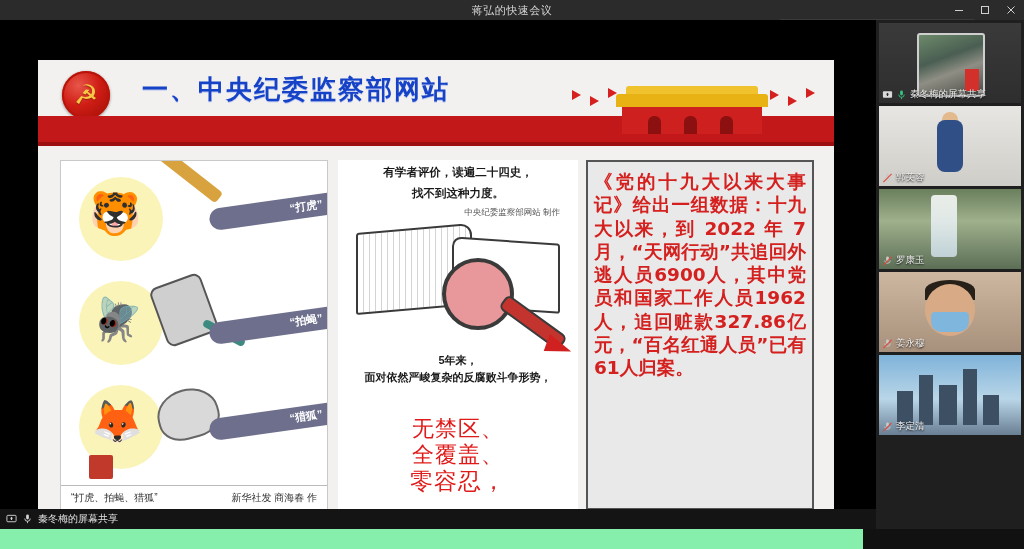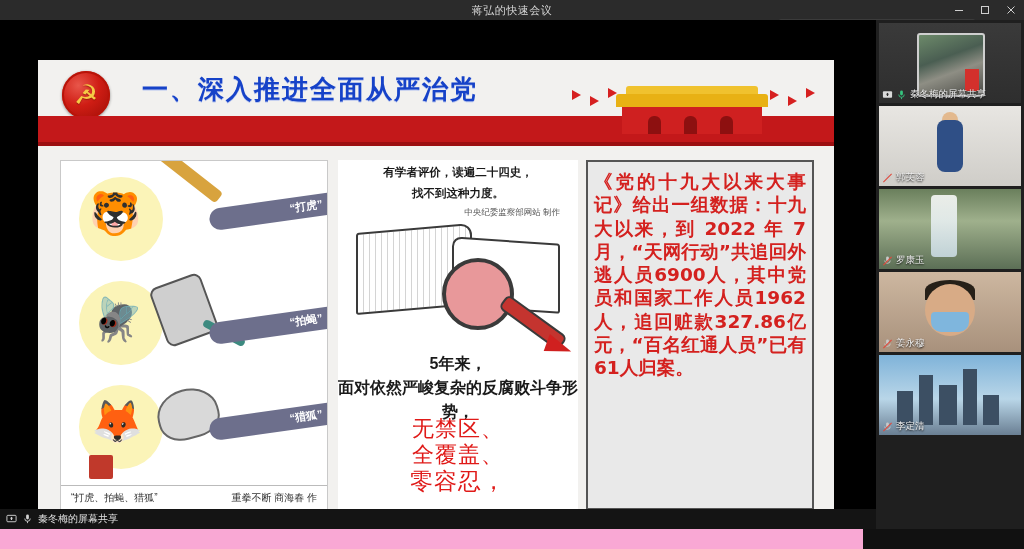--- a/index.html
+++ b/index.html
@@ -1,17 +1,17 @@
 <!DOCTYPE html>
 <html><head>
 <meta charset="utf-8">
 <style>
   html,body{margin:0;padding:0;background:#111;}
   body{width:1024px;height:549px;overflow:hidden;font-family:"Liberation Sans","DejaVu Sans",sans-serif;}
-  .app{position:relative;width:863px;height:549px;background:#f9a8d4;}
+  .app{position:relative;width:863px;height:549px;background:#86efac;}
 
   
   .titlebar{position:absolute;left:0;top:0;width:1024px;height:20px;background:#2b2b2b;display:flex;align-items:center;justify-content:center;}
   .titlebar .title{color:#d8d8d8;font-size:11px;letter-spacing:.5px;}
   .wincontrols{position:absolute;right:0;top:0;height:20px;display:flex;}
   .wc{width:26px;height:20px;display:flex;align-items:center;justify-content:center;color:#cfcfcf;font-size:11px;}
   .wc:last-child{font-size:12px;}
   .wc svg{display:block;}
 
   
@@ -73,21 +73,21 @@
   .cap{position:absolute;left:0;bottom:8px;width:100%;display:flex;justify-content:space-between;padding:0 10px;box-sizing:border-box;font-size:10px;color:#333;border-top:1px solid #bbb;padding-top:5px;}
 
   
   .mid-q{width:100%;text-align:center;font-size:11.5px;font-weight:bold;color:#1a1a1a;line-height:1.45;margin-top:4px;}
   .mid-src{width:100%;text-align:right;font-size:8.5px;color:#555;margin-top:6px;padding-right:18px;box-sizing:border-box;}
   .book{position:absolute;left:18px;top:58px;width:205px;height:118px;}
   .book .pages{position:absolute;left:0;top:10px;width:112px;height:78px;background:repeating-linear-gradient(90deg,#fff 0 5px,#d4d4d4 5px 6px);border:2px solid #3a3a3a;border-radius:3px 12px 12px 3px;transform:skewY(-5deg);}
   .book .pages2{position:absolute;left:96px;top:22px;width:104px;height:66px;background:#fff;border:2px solid #3a3a3a;border-radius:10px 3px 3px 10px;transform:skewY(4deg);}
   .mag{position:absolute;left:86px;top:40px;width:64px;height:64px;border-radius:50%;background:#e8989a;border:4px solid #3a3a3a;}
   .mag-h{position:absolute;left:140px;top:96px;width:70px;height:13px;background:#c4342f;border:2px solid #3a3a3a;border-radius:6px;transform:rotate(36deg);}
-  .mid-q2{position:absolute;left:0;top:192px;width:100%;text-align:center;font-size:16px;font-weight:bold;color:#1a1a1a;line-height:1.5;}
+  .mid-q2{position:absolute;left:0;top:192px;width:100%;text-align:center;font-size:11px;font-weight:bold;color:#1a1a1a;line-height:1.5;}
   .slogan{position:absolute;left:0;top:256px;width:100%;text-align:center;color:#e01a18;font-weight:normal;line-height:1.18;}
   .slogan div{font-size:22px;letter-spacing:1px;}
   .slogan div:last-child{font-size:23px;}
   .redflag{position:absolute;right:6px;top:178px;width:0;height:0;border-left:26px solid #d0201f;border-top:9px solid transparent;border-bottom:9px solid transparent;transform:rotate(20deg);}
 
   
   .rtext{font-size:18.5px;font-weight:bold;color:#d4211f;line-height:1.26;text-align:justify;letter-spacing:0px;
     font-family:"DejaVu Sans",sans-serif;}
 
   
@@ -162,21 +162,21 @@
     <span class="stext">正在讲话: 秦冬梅:</span>
   </div>
 
   <div class="stage">
     <div class="slide">
 
       <div class="slide-head">
         <div class="emblem">
             <span class="hs">☭</span>
           </div>
-        <div class="slide-title">一、深入推进全面从严治党</div>
+        <div class="slide-title">一、中央纪委监察部网站</div>
         <div class="redbar">
           <div class="gate">
             <div class="flags">
               <div class="flag" style="left:8px;top:2px;"></div>
               <div class="flag" style="left:26px;top:8px;"></div>
               <div class="flag" style="left:44px;top:0px;"></div>
               <div class="flag" style="left:206px;top:2px;"></div>
               <div class="flag" style="left:224px;top:8px;"></div>
               <div class="flag" style="left:242px;top:0px;"></div>
             </div>
@@ -210,21 +210,21 @@
               <span class="lbl">“拍蝇”</span>
             </div>
             <div class="net"></div>
             <div class="arm ar3">
               <span class="lbl">“猎狐”</span>
             </div>
             <div class="stamp"></div>
           </div>
           <div class="cap">
             <span>“打虎、拍蝇、猎狐”</span>
-            <span>重拳不断 商海春 作</span>
+            <span>新华社发 商海春 作</span>
           </div>
         </div>
 
         <div class="panel panel-mid">
           <div class="mid-q">有学者评价，读遍二十四史，</div>
           <div class="mid-q">找不到这种力度。</div>
           <div class="mid-src">中央纪委监察部网站 制作</div>
 
           <div class="book">
             <div class="pages"></div>

